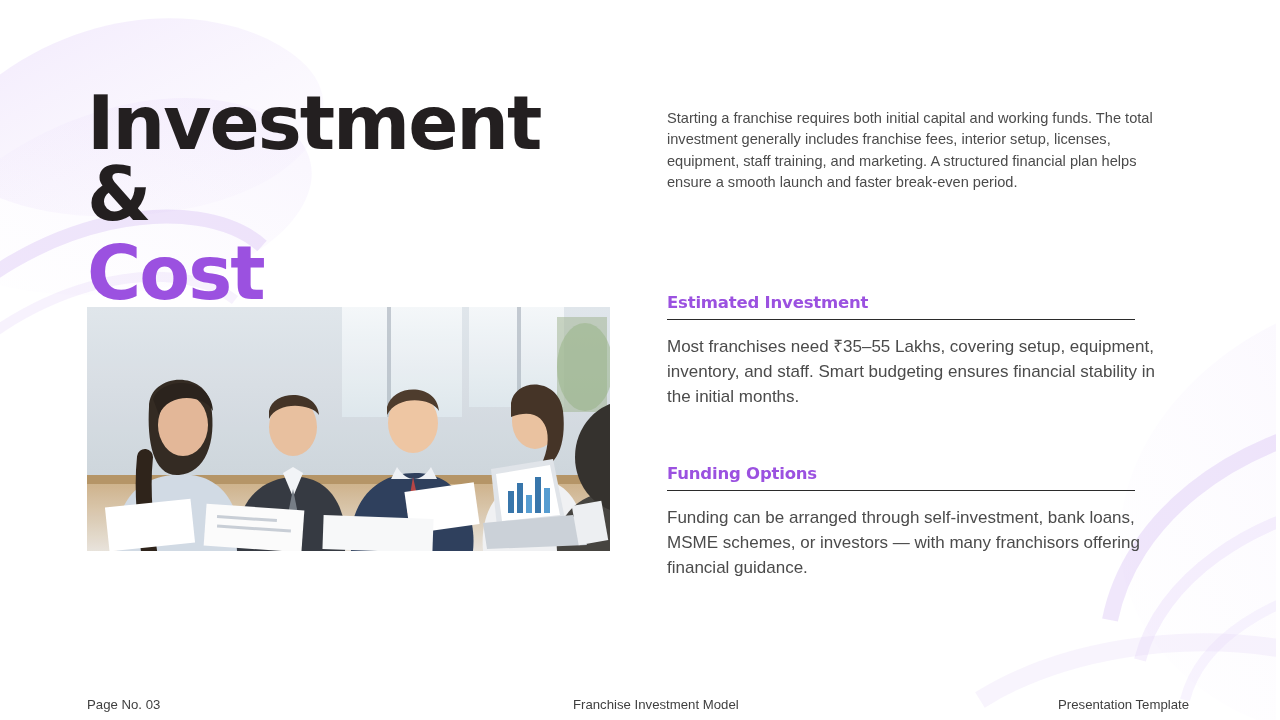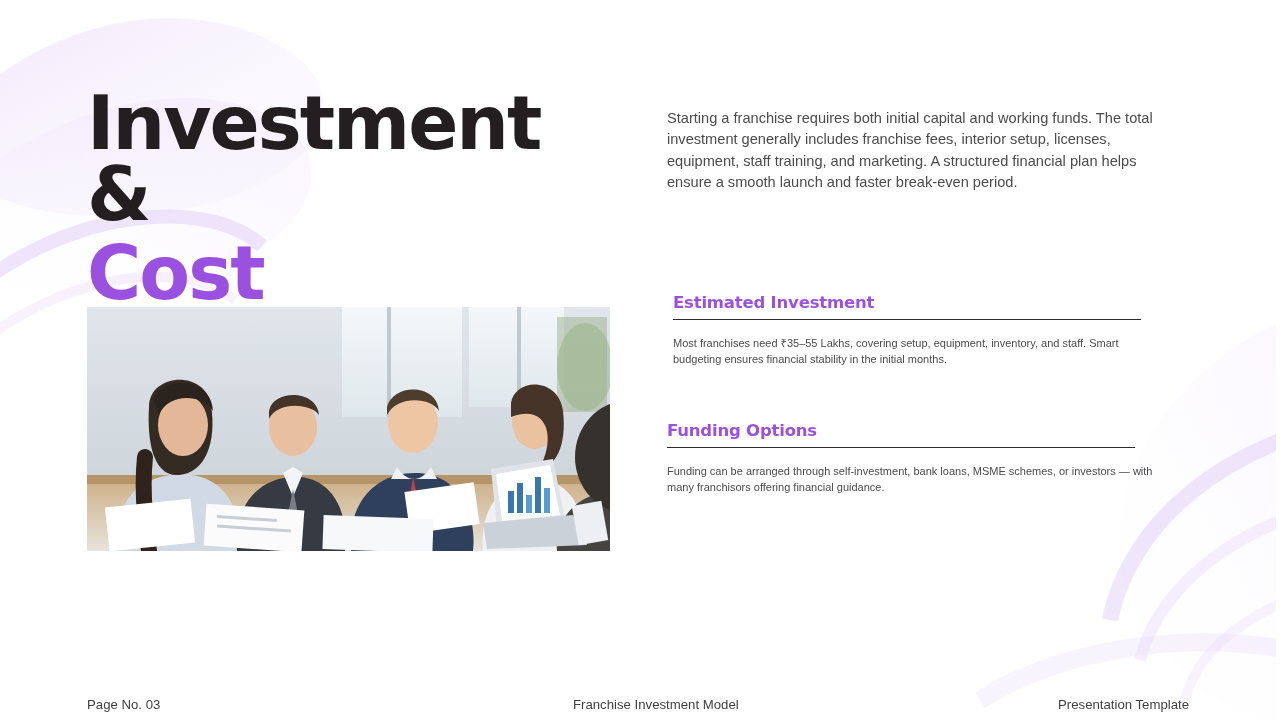--- a/index.html
+++ b/index.html
@@ -83,21 +83,21 @@
     letter-spacing:-0.2px;
   }
   .rule {
     margin-top:7px;
     width:468px;
     height:1px;
     background:#2b2b2b;
   }
   .section-body {
     margin-top:15px;
-    font-size:11px;
+    font-size:17px;
     line-height:1.47;
     color:#4b4b4b;
     width:492px;
   }
 
   
   .footer {
     position:absolute;
     left:0; right:0; bottom:0;
     height:56px;
@@ -234,21 +234,21 @@
         <rect x="488" y="196" width="30" height="40" fill="#eceff2" transform="rotate(-10 503 216)"></rect>
       </g>
 
       <rect x="0" y="0" width="523" height="244" fill="#ffffff" opacity="0.05"></rect>
     </svg>
   </div>
 
   <div class="right-col">
     <p class="intro-para">Starting a franchise requires both initial capital and working funds. The total investment generally includes franchise fees, interior setup, licenses, equipment, staff training, and marketing. A structured financial plan helps ensure a smooth launch and faster break-even period.</p>
 
-    <div class="section" style="margin-top:99px;margin-left:6px;">
+    <div class="section" style="margin-top:99px;">
       <div class="section-title">Estimated Investment</div>
       <div class="rule"></div>
       <p class="section-body">Most franchises need ₹35–55 Lakhs, covering setup, equipment, inventory, and staff. Smart budgeting ensures financial stability in the initial months.</p>
     </div>
 
     <div class="section" style="margin-top:54px;">
       <div class="section-title">Funding Options</div>
       <div class="rule"></div>
       <p class="section-body">Funding can be arranged through self-investment, bank loans, MSME schemes, or investors — with many franchisors offering financial guidance.</p>
     </div>

